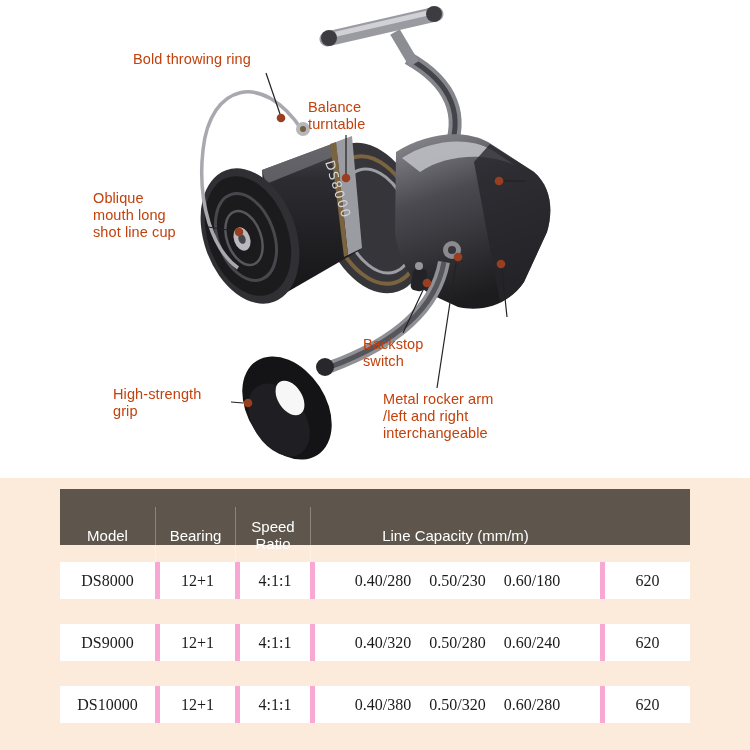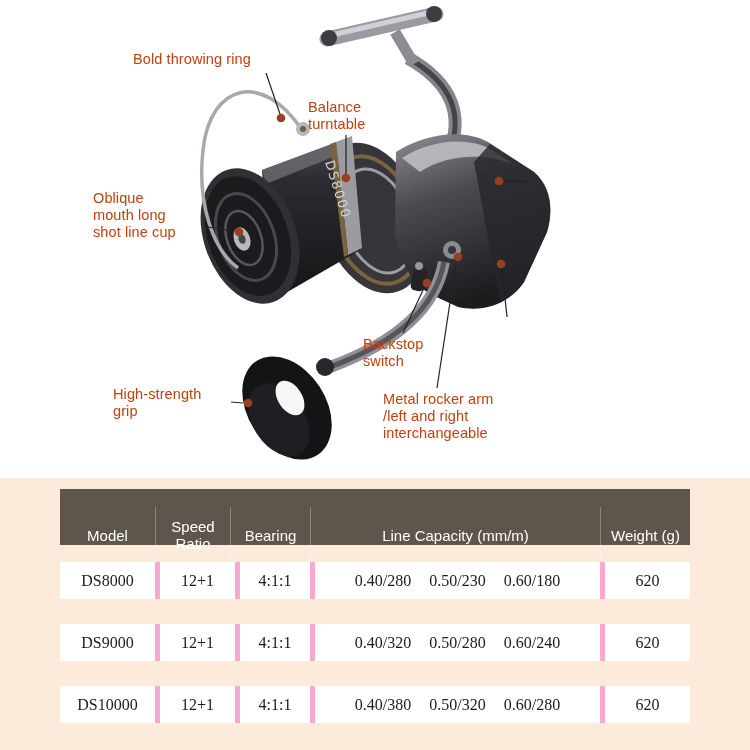--- a/index.html
+++ b/index.html
@@ -177,27 +177,26 @@
   </div>
 
   <div class="callout" style="left:383px;top:391px">
     <span class="cl">Metal rocker arm</span>
     <span class="cl">/left and right</span>
     <span class="cl">interchangeable</span>
   </div>
 
   <div class="thead">
     <div class="th c-model">Model</div>
+    <div class="th c-bearing">Bearing</div>
     <div class="th c-speed">
       <span>Speed</span>
       <span>Ratio</span>
     </div>
-    <div class="th c-bearing">Bearing</div>
     <div class="th c-line">Line Capacity (mm/m)</div>
-    <div class="th c-weight">Weight (g)</div>
   </div>
 
   <div class="trow" style="top:562px">
     <div class="td c-model">DS8000</div>
     <div class="td c-bearing">12+1</div>
     <div class="td c-speed">4:1:1</div>
     <div class="td c-line">
       <span class="lc-part">0.40/280</span>
       <span class="lc-part">0.50/230</span>
       <span class="lc-part">0.60/180</span>

